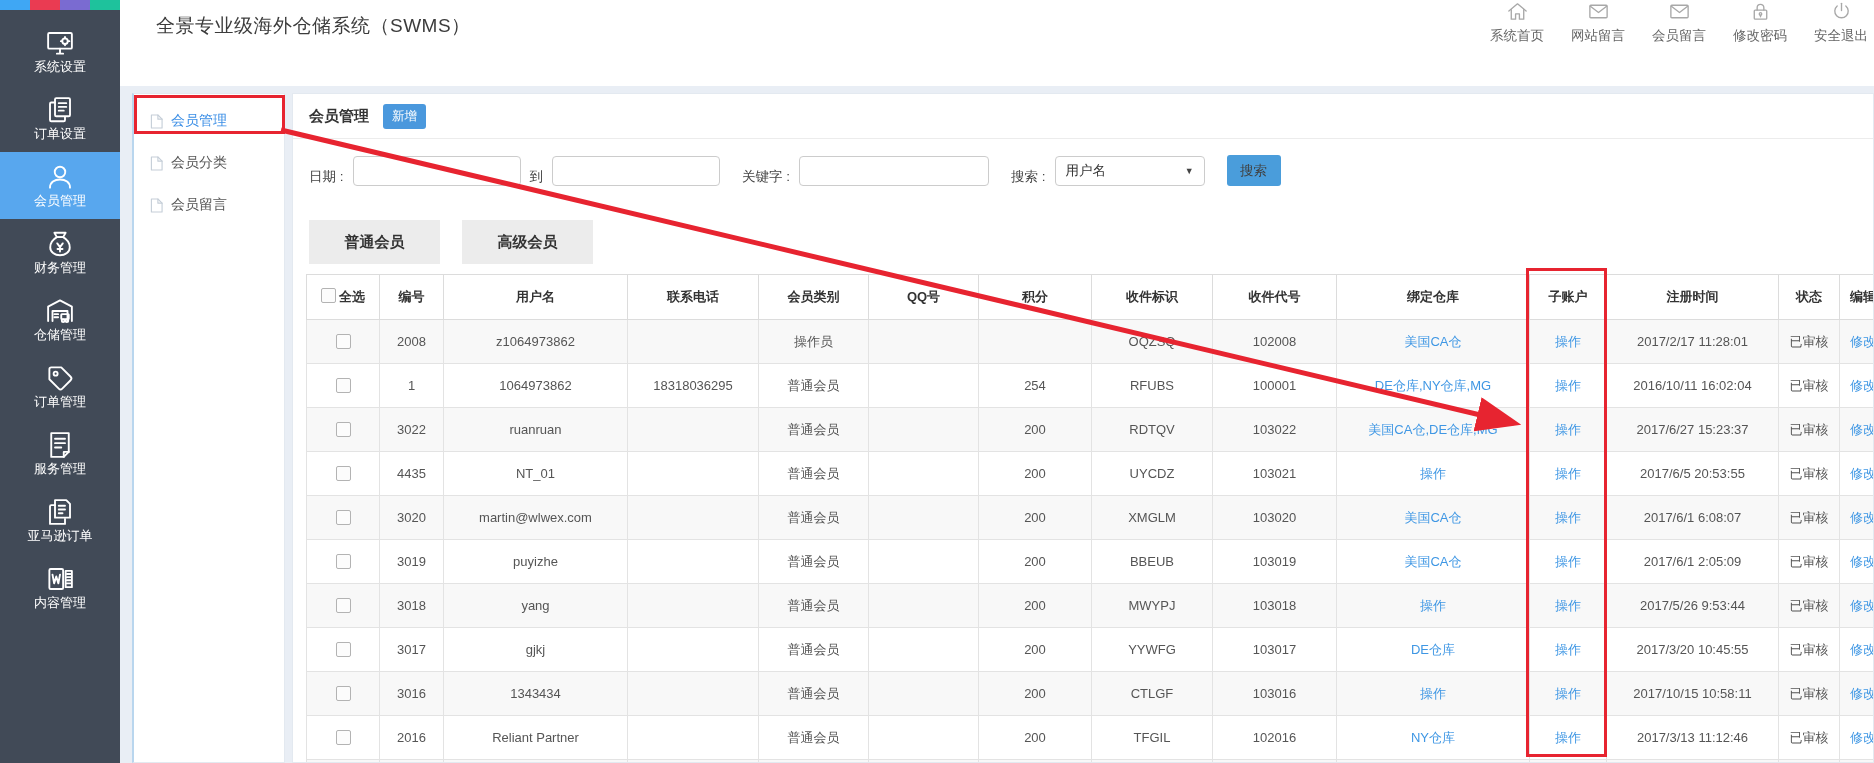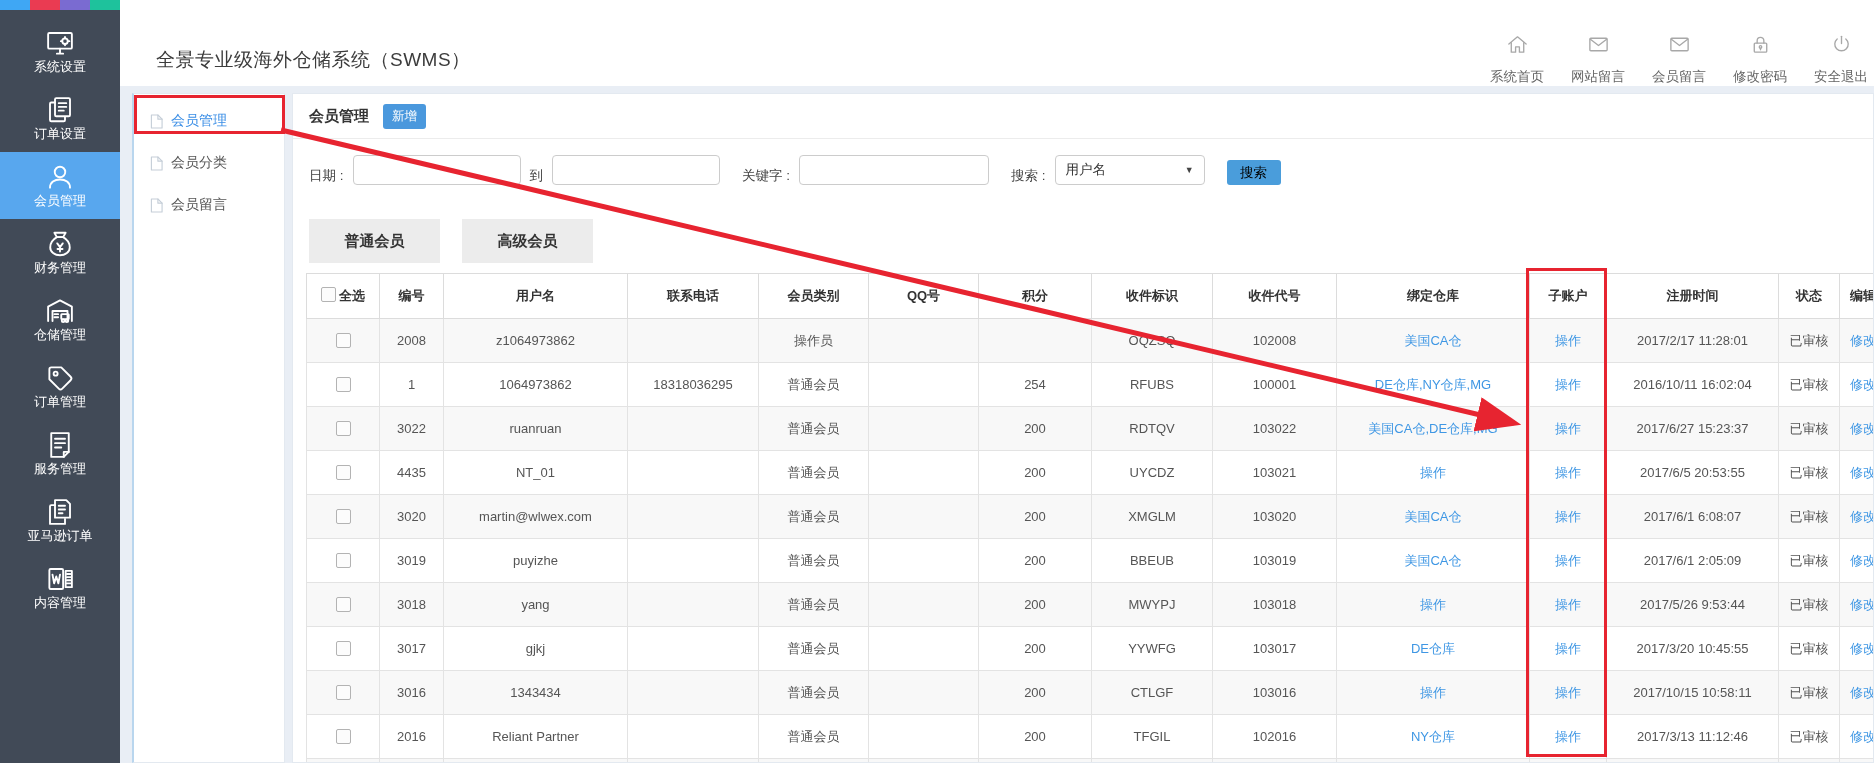--- a/index.html
+++ b/index.html
@@ -15,24 +15,24 @@
   .strip .c3{background:#7a6bd1}.strip .c4{background:#1ec29c}
   .side-nav{padding-top:8px}
   .side-item{height:67px;display:flex;flex-direction:column;align-items:center;
              justify-content:center;color:#fff;cursor:pointer}
   .side-item.active{background:#58a7ee}
   .side-icon{width:30px;height:30px;display:block}
   .side-label{font-size:13px}
 
   
   .topbar{position:absolute;left:120px;top:0;width:1754px;height:86px;background:#fff;
-          display:flex;align-items:flex-end;z-index:1}
+          display:flex;align-items:flex-start;z-index:1}
   .app-title{margin-left:36px;font-size:19px;color:#3c3c3c;font-weight:normal;letter-spacing:.5px}
   .quick{margin-left:auto;display:flex;gap:27px;padding-right:6px}
-  .q-item{display:flex;flex-direction:column;align-items:center;gap:12px;color:#666;
+  .q-item{display:flex;flex-direction:column;align-items:center;gap:4px;color:#666;
           font-size:13.5px;cursor:pointer;white-space:nowrap}
   .q-icon{width:23px;height:23px;color:#a8a8a8}
 
   
   .submenu{position:absolute;left:132px;top:93px;width:153px;height:670px;background:#fff;
            border:1px solid #e3e9f0;border-left:2px solid #b9d6ee;box-sizing:border-box;z-index:1;padding-top:6px}
   .sub-item{height:42px;display:flex;align-items:center;padding-left:16px;gap:8px;
             font-size:14px;color:#555;cursor:pointer}
   .sub-item.active{color:#3a8ee6}
   .file-icon{width:13px;height:15px;color:#c5ced8}
@@ -50,21 +50,21 @@
   .inp{height:30px;border:1px solid #ccc;border-radius:4px;background:#fff;box-sizing:border-box;
        padding:0 8px;font-size:13px;color:#333}
   .inp.date{width:168px}
   .inp.kw{width:190px}
   .to-lbl{margin:0 9px}
   .gap22{margin-left:22px}
   .select{width:150px;height:30px;border:1px solid #ccc;border-radius:4px;display:flex;
           align-items:center;justify-content:space-between;padding:0 10px;box-sizing:border-box;
           font-size:13.5px;color:#333;cursor:pointer;background:#fff}
   .caret{font-size:9px;color:#444}
-  .search-btn{margin-left:22px;width:54px;height:25px;background:#4a9ddb;color:#000000;border:none;
+  .search-btn{margin-left:22px;width:54px;height:31px;background:#4a9ddb;color:#404040;border:none;
               border-radius:3px;font-size:13.5px;cursor:pointer}
   .tabs{display:flex;gap:22px;margin:34px 0 0 16px}
   .tab{width:131px;height:44px;background:#ececec;display:flex;align-items:center;
        justify-content:center;font-size:15px;font-weight:bold;color:#333;cursor:pointer}
 
   
   table.members{margin:10px 0 0 13px;border-collapse:collapse;table-layout:fixed;width:1580px;
                 font-size:13px;color:#555}
   .members th{height:34px;border:1px solid #dcdcdc;font-size:13px;color:#333;font-weight:bold;
               text-align:center;padding:5px;background:#fff;white-space:nowrap}

